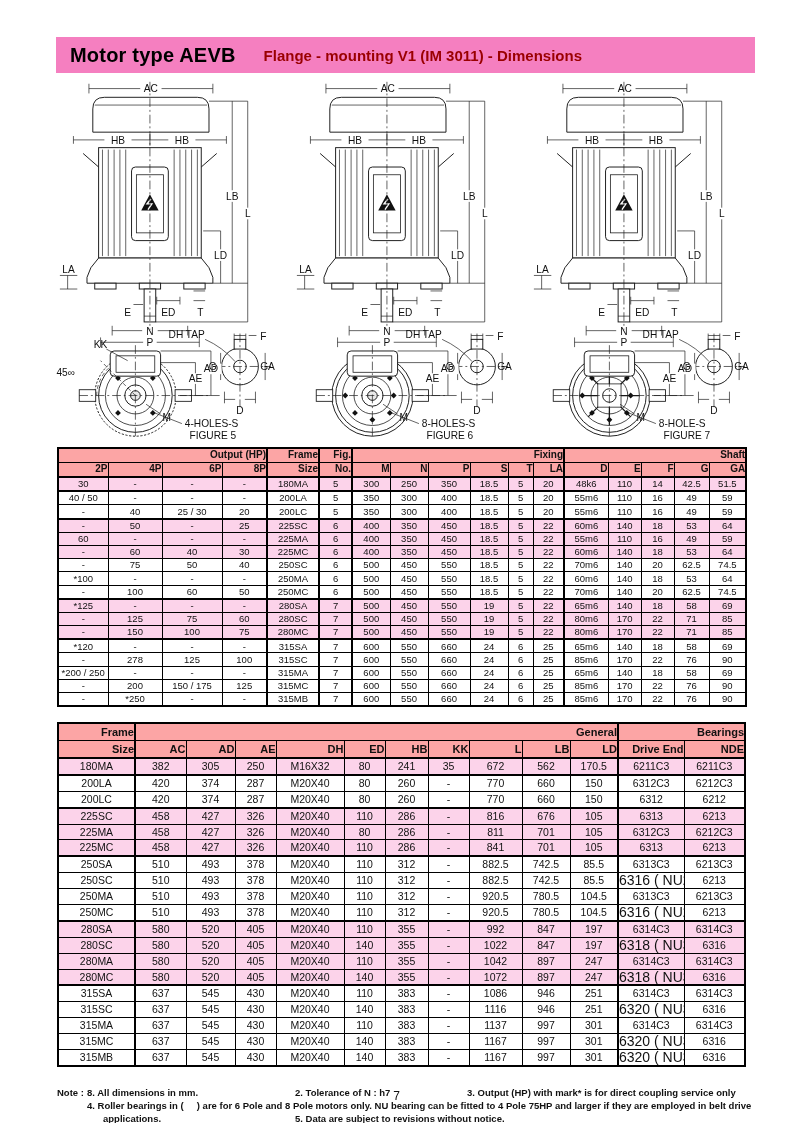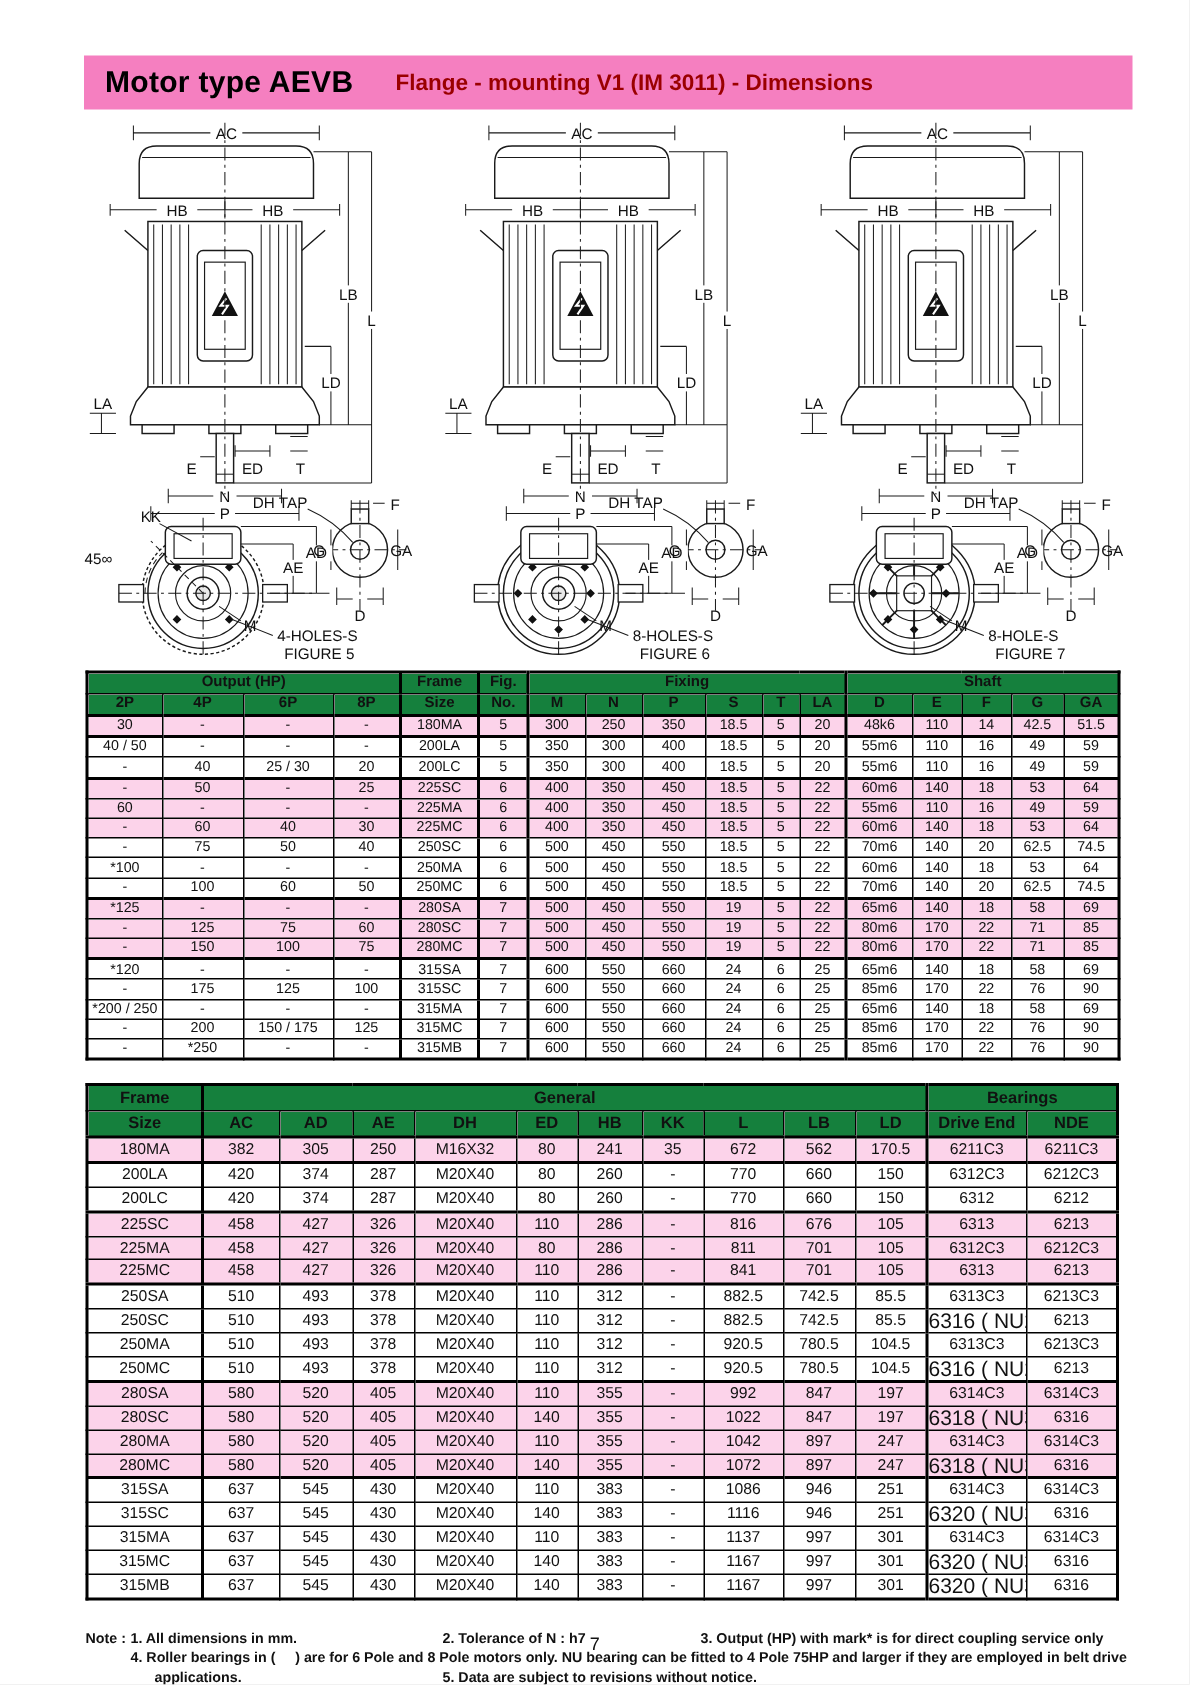--- a/index.html
+++ b/index.html
@@ -17,21 +17,21 @@
   svg text{font-family:"Liberation Sans",sans-serif;font-size:10.5px;}
   
   table{border-collapse:collapse;table-layout:fixed;background:#fff;border:2px solid #000;}
   td,th{border:1px solid #000;text-align:center;padding:0;overflow:hidden;white-space:nowrap;}
   #t1{position:absolute;left:57px;top:447px;width:684px;font-size:9.5px;}
   #t1 td{height:12.2px;line-height:1.02;}
   #t1 th{font-size:10px;height:13px;line-height:1.05;}
   #t2{position:absolute;left:57px;top:722px;width:684px;font-size:10.5px;}
   #t2 td{height:14.9px;line-height:1.05;}
   #t2 th{font-size:11px;height:16px;line-height:1.1;}
-  thead th{background:#15803d;font-weight:bold;}
+  thead th{background:#fca5a5;font-weight:bold;text-align:right;}
   thead tr:last-child th{border-bottom-width:2px;}
   tr.pink td{background:#fcd3ea;}
   tr.gs td{border-top-width:2px;}
   .hv{border-right-width:2px !important;}
   .small-bear{font-size:14px;}
   
   .notes{position:absolute;left:57px;top:1087px;width:706px;font-size:9.5px;font-weight:bold;height:42px;}
   .notes span{position:absolute;white-space:nowrap;}
   .nt-label{left:0;top:0;}
   .nt-1{left:30px;top:0;}
@@ -630,21 +630,21 @@
           <td>6</td>
           <td class="hv">25</td>
           <td>65m6</td>
           <td>140</td>
           <td>18</td>
           <td>58</td>
           <td>69</td>
         </tr>
         <tr>
           <td>-</td>
-          <td>175</td>
+          <td>278</td>
           <td>125</td>
           <td class="hv">100</td>
           <td class="hv">315SC</td>
           <td class="hv">7</td>
           <td>600</td>
           <td>550</td>
           <td>660</td>
           <td>24</td>
           <td>6</td>
           <td class="hv">25</td>
@@ -1036,21 +1036,21 @@
           <td>997</td>
           <td class="hv">301</td>
           <td class="small-bear">6320 ( NU320 )</td>
           <td>6316</td>
         </tr>
       </tbody>
   </table>
 
   <div class="notes">
     <span class="nt-label">Note :</span>
-    <span class="nt-1">1. All dimensions in mm.</span>
+    <span class="nt-1">8. All dimensions in mm.</span>
     <span class="nt-2">2. Tolerance of N : h7</span>
     <span class="nt-3">3. Output (HP) with mark* is for direct coupling service only</span>
     <span class="nt-4">4. Roller bearings in (&nbsp;&nbsp;&nbsp;&nbsp;&nbsp;) are for 6 Pole and 8 Pole motors only. NU bearing can be fitted to 4 Pole 75HP and larger if they are employed in belt drive</span>
     <span class="nt-4b">applications.</span>
     <span class="nt-5">5. Data are subject to revisions without notice.</span>
   </div>
 
   <div class="pageno">7</div>
 
 </div>

